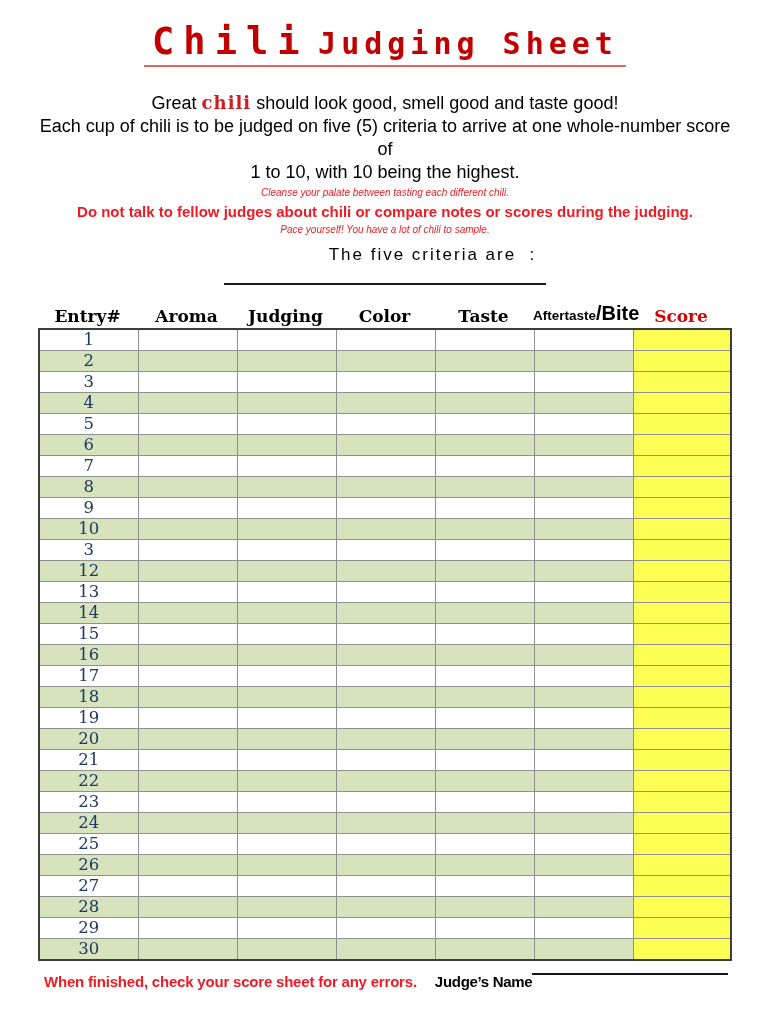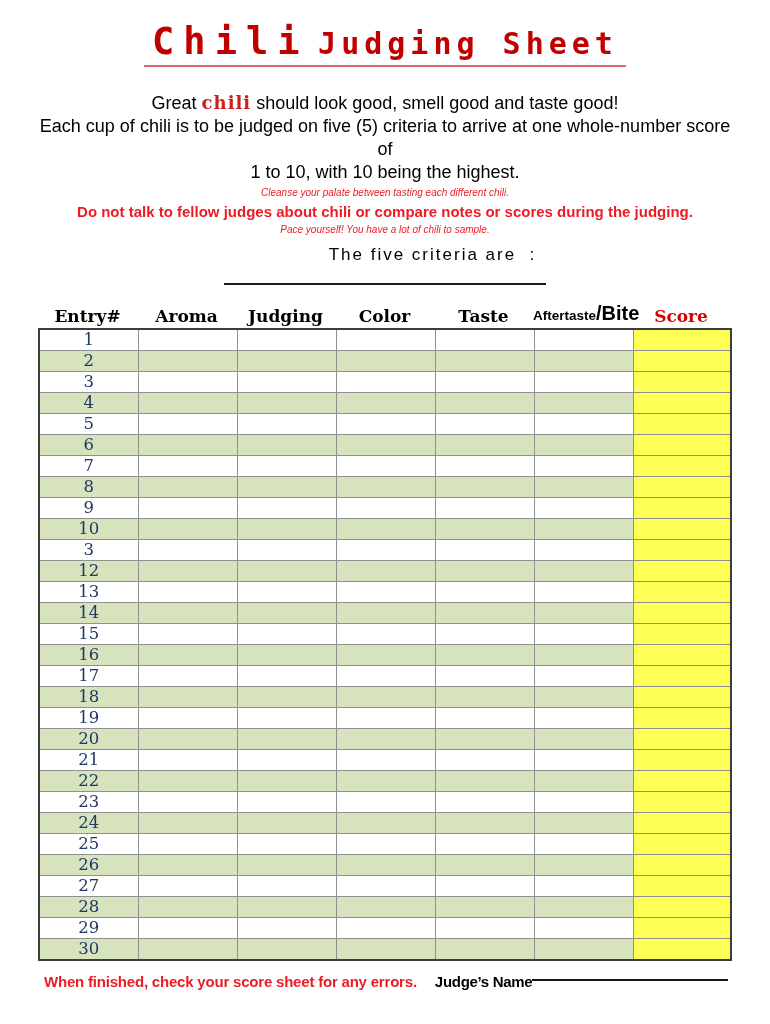--- a/index.html
+++ b/index.html
@@ -40,21 +40,21 @@
   
   table.judge{border-collapse:collapse;table-layout:fixed;margin-left:38px;width:692px;
               border:2px solid var(--outer-border)}
   table.judge td{height:20.5px;padding:0;border:1.5px solid var(--grid-gray)}
   table.judge tr:nth-child(even) td:not(.score){background:var(--row-green)}
   td.entry{text-align:center;font-family:"DejaVu Serif",serif;font-size:16.5px;
            line-height:20px;color:var(--entry-navy)}
   td.score{background:var(--score-yellow);border-color:#4c4c3e;border-left:2px solid #454545}
 
   
-  .footer{display:flex;align-items:center;margin:12px 42px 0 44px}
+  .footer{display:flex;align-items:flex-start;margin:12px 42px 0 44px}
   .check{color:var(--accent-red);font-weight:bold;font-size:15px;letter-spacing:-0.2px;white-space:nowrap}
   .judge-label{font-weight:bold;font-size:15px;margin-left:18px;letter-spacing:-0.3px;white-space:nowrap}
   .nameline{flex:1;border-bottom:2px solid #151515;height:2px;margin-bottom:2px;min-width:180px}
 </style>
 </head>
 <body>
 
 <div>
 
   <div class="title-wrap">

